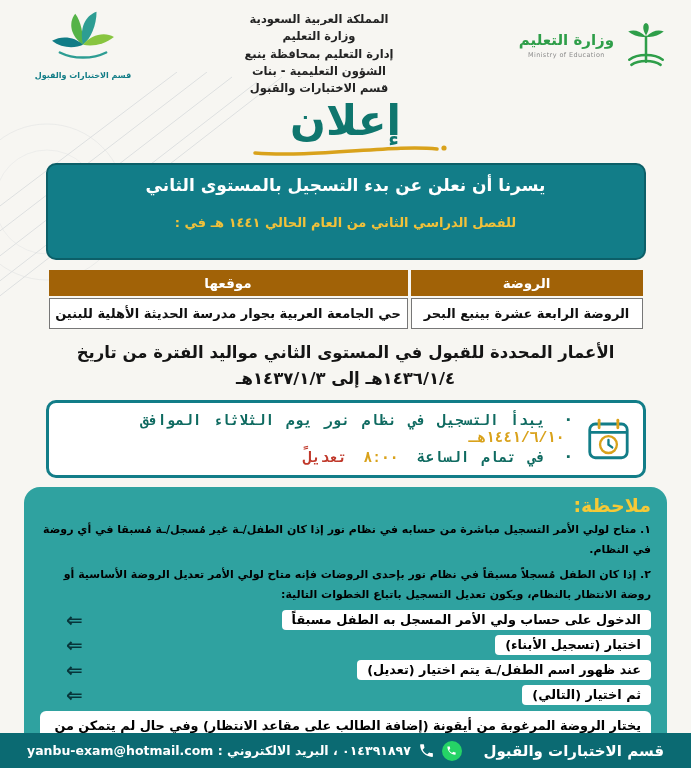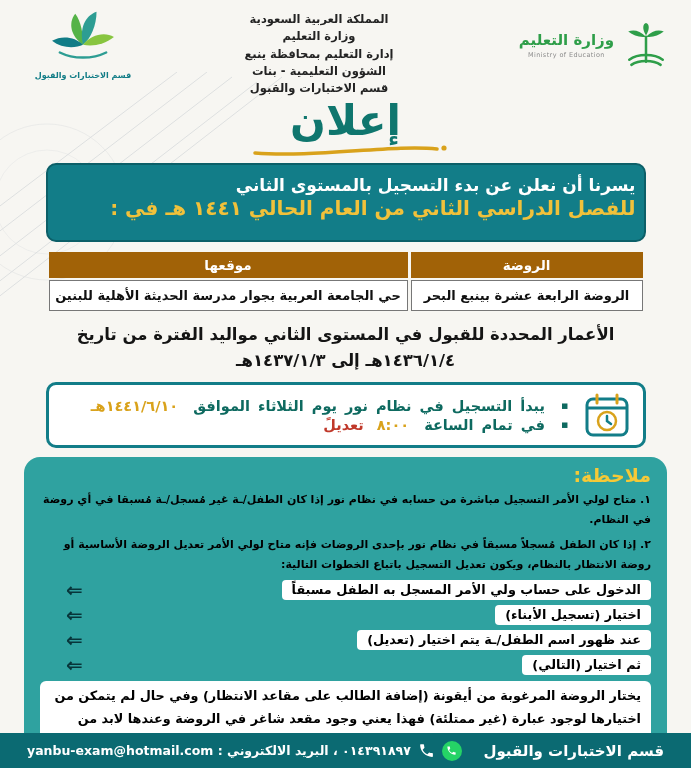--- a/index.html
+++ b/index.html
@@ -20,37 +20,37 @@
   .ministry-title { color: #2e9e49; font-weight: bold; font-size: 15px; }
   .ministry-sub { color: #8d8d8d; font-size: 6.5px; letter-spacing: .4px; margin-top: 2px; }
 
   
   .title-wrap { text-align: center; margin-top: 0; }
   .title { font-size: 42px; font-weight: bold; color: #0f766e; line-height: 1.15; }
   .title-underline { display: block; margin: -4px auto 0; }
 
   
   .intro-box { width: 600px; margin: 5px auto 0; background: #127d88; border: 2px solid #0c5f68;
-               border-radius: 10px; padding: 10px 8px 20px; }
+               border-radius: 10px; text-align: center; padding: 10px 8px 28px; }
   .intro-line1 { color: #ffffff; font-weight: bold; font-size: 17px; }
-  .intro-line2 { color: #f1c13a; font-weight: bold; font-size: 20px; margin-top: 1px; }
+  .intro-line2 { color: #f1c13a; font-weight: bold; font-size: 13px; margin-top: 20px; }
 
   
   .kg-table { width: 600px; margin: 8px auto 0; border-collapse: separate; border-spacing: 3px 2px; }
   .kg-table th { background: #a16207; color: #fff; font-size: 13.5px; font-weight: bold; padding: 5px 4px; }
   .kg-table td { background: #fff; border: 1px solid #777; color: #101010; font-weight: bold;
                  font-size: 13px; text-align: center; padding: 7px 4px; }
   .col-name { width: 232px; }
 
   
   .ages { text-align: center; margin-top: 9px; font-weight: bold; font-size: 16.5px; color: #141414; line-height: 1.6; }
 
   
   .schedule-box { width: 600px; margin: 8px auto 0; background: #fff; border: 3px solid #127d88;
-                  border-radius: 10px; display: flex; align-items: center; gap: 14px; padding: 6px 12px; }
+                  border-radius: 10px; display: flex; align-items: center; gap: 14px; padding: 6px 12px; font-family: Liberation Mono, monospace; }
   .sched-line { color: #0e6a60; font-weight: bold; font-size: 14.5px; margin: 3px 0; word-spacing: 3px; }
   .bullet { margin-left: 8px; font-size: 11px; vertical-align: 2px; }
   .gold { color: #d9a21b; margin-right: 7px; }
   .red { color: #c0392b; margin-right: 5px; }
 
   
   .note-box { width: 643px; margin: 9px auto 0; background: #2fa2a0; border-radius: 16px; padding: 7px 16px 13px; }
   .note-title { color: #f5c937; font-weight: bold; font-size: 19px; margin-bottom: 4px; }
   .note-item { color: #000; font-weight: bold; font-size: 11px; line-height: 1.8; margin-bottom: 5px; text-align: right; }
   .steps { margin-top: 2px; }

